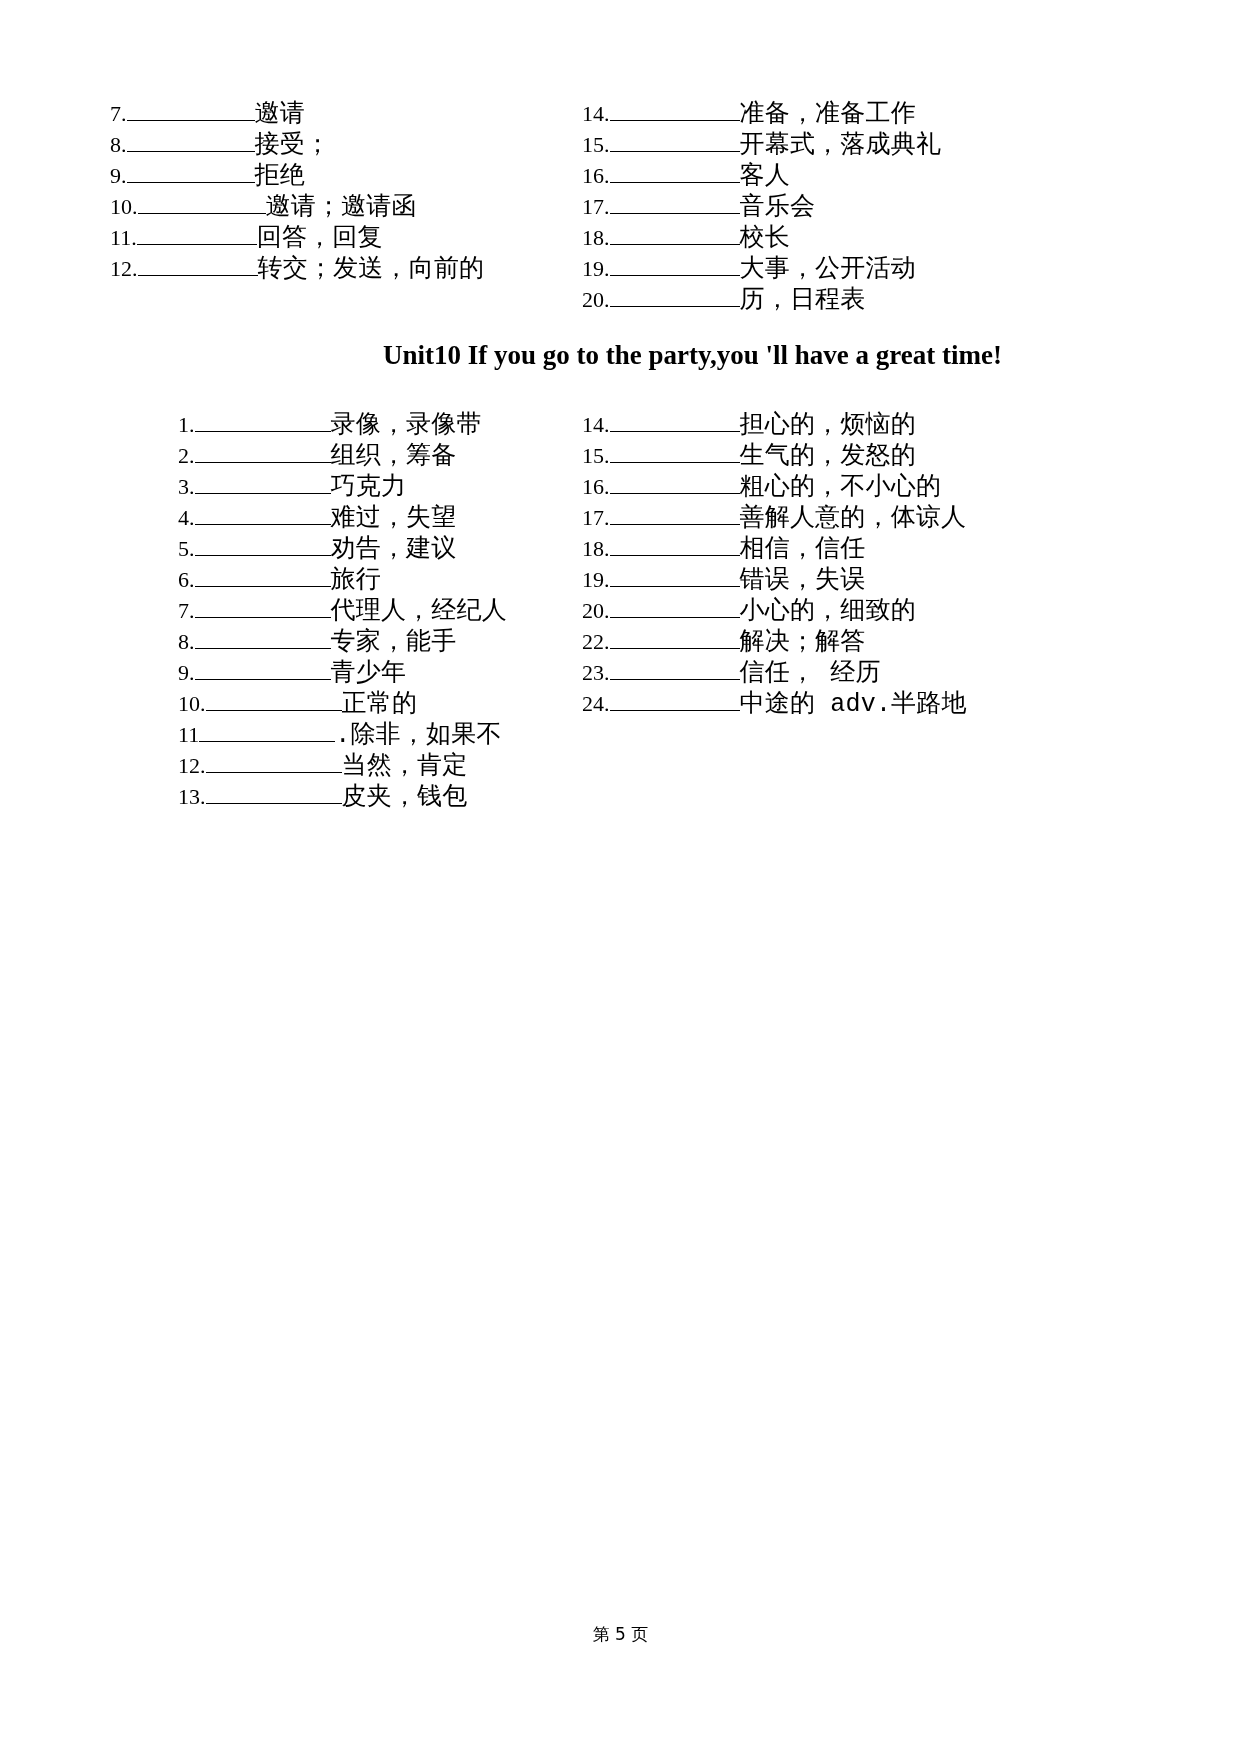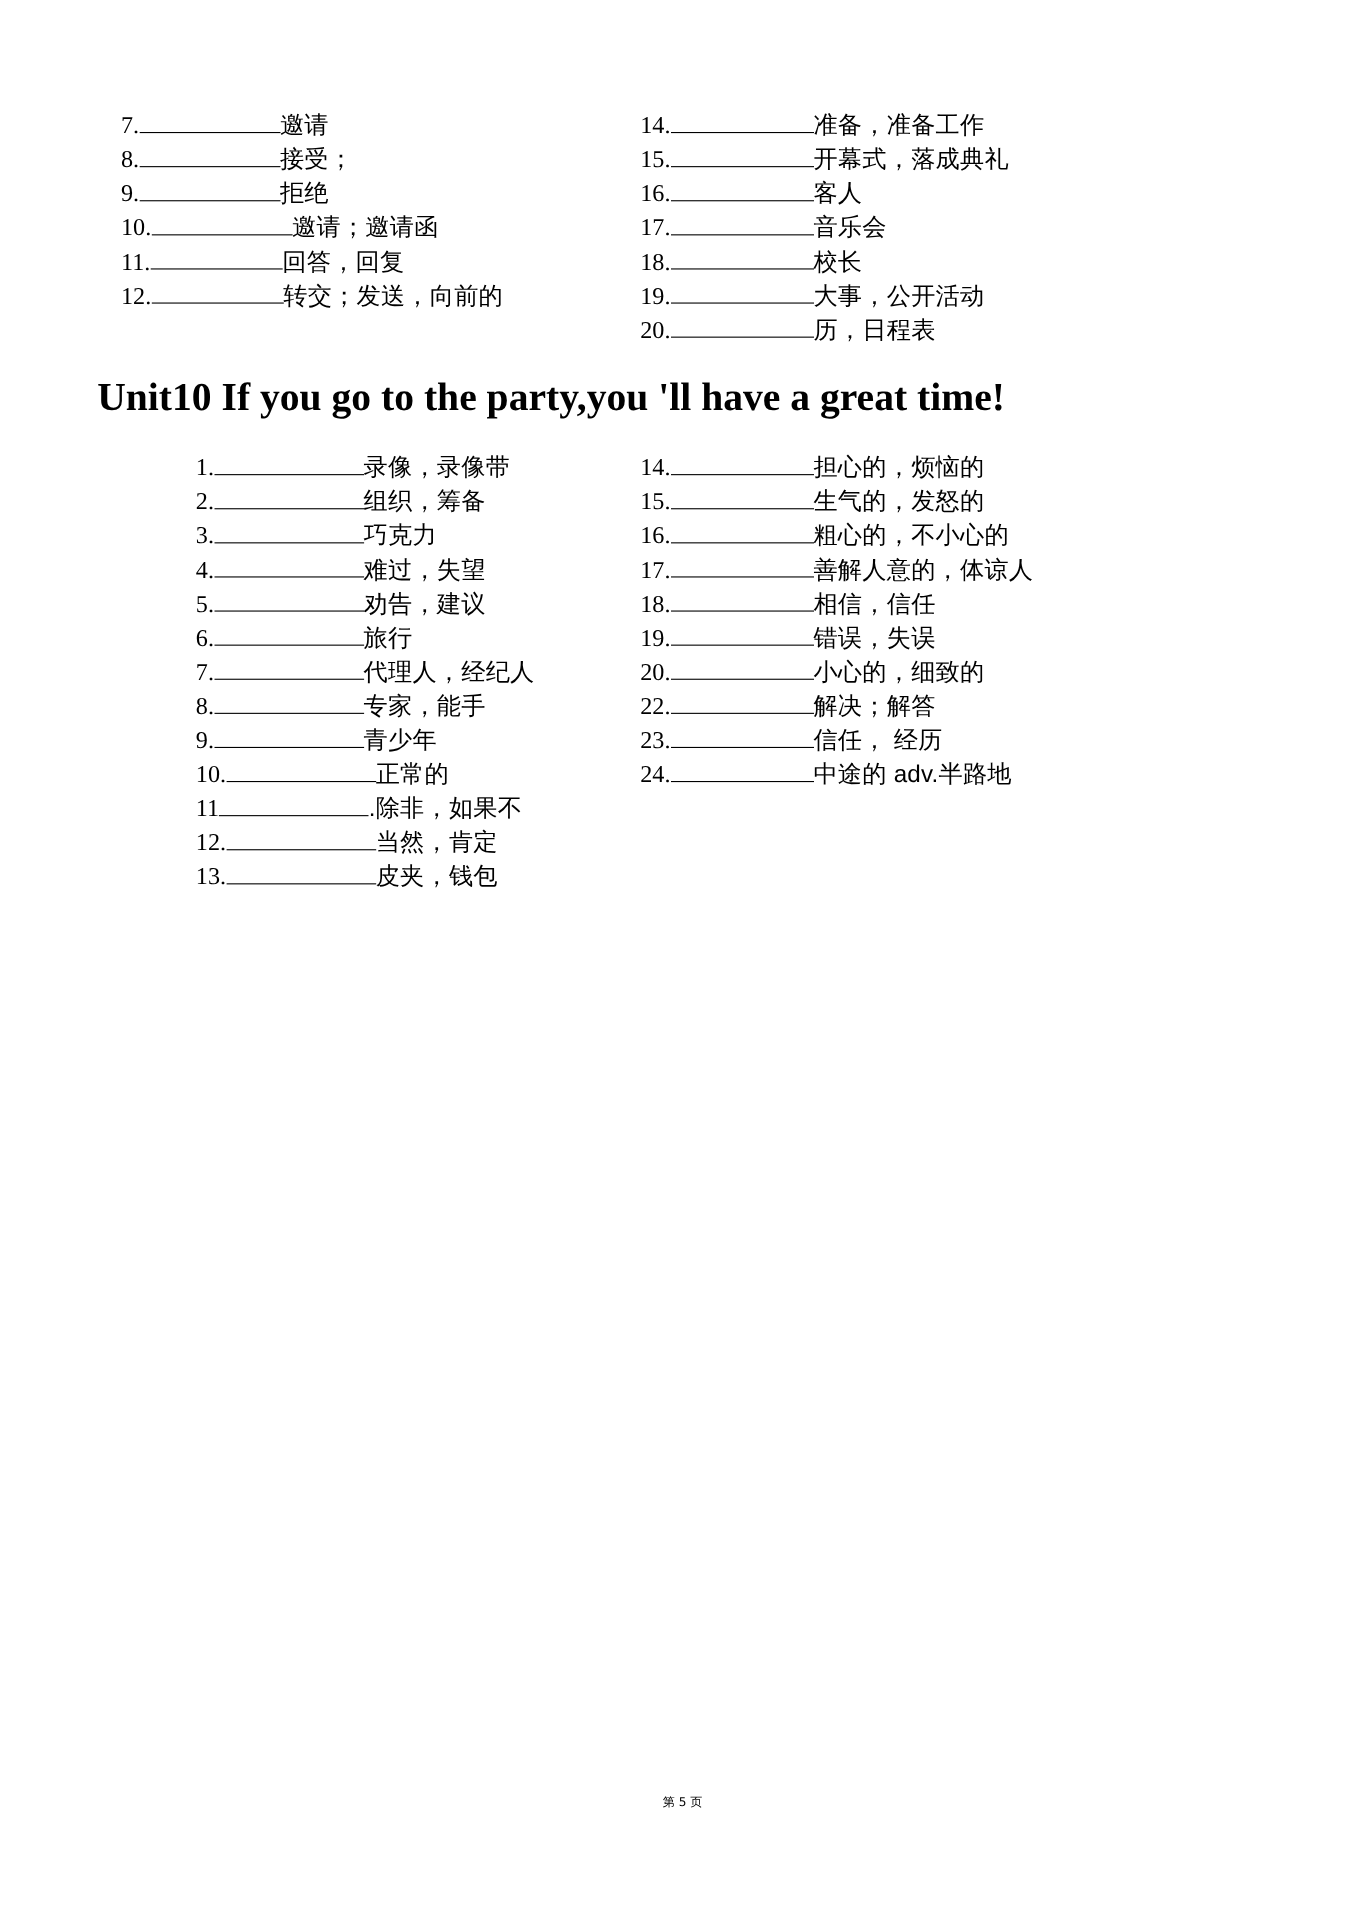--- a/index.html
+++ b/index.html
@@ -55,33 +55,33 @@
   .num {
     font-family: "Liberation Serif", serif;
     font-size: 22px;
   }
   .blank {
     display: inline-block;
     border-bottom: 1.6px solid #000;
     height: 21px;
   }
   .meaning {
-    font-family: Liberation Sans, sans-serif;
-    font-size: 22px;
+    font-family: Liberation Mono, monospace;
+    font-size: 25px;
     letter-spacing: 0.2px;
   }
   .unit-title {
     position: absolute;
     top: 340px;
     left: 0;
     width: 1002px;
-    text-align: center;
+    text-align: right;
     font-family: "Liberation Serif", serif;
     font-weight: bold;
-    font-size: 36px;
+    font-size: 27px;
   }
   
   .unit-section {
     position: absolute;
     left: 0;
     top: 409px;
     width: 1241px;
   }
   .unit-section .col-left {
     width: 570px;
@@ -91,21 +91,21 @@
     width: 600px;
     padding-left: 12px;
   }
   .footer {
     position: absolute;
     left: 0;
     bottom: 108px;
     width: 1241px;
     text-align: center;
     font-family: "DejaVu Sans", sans-serif;
-    font-size: 11px;
+    font-size: 17px;
   }
 </style>
 </head>
 <body>
 
 <div class="page">
 
   <div class="top-section">
     <div class="cols">
       <div class="col col-left" id="top-left">

